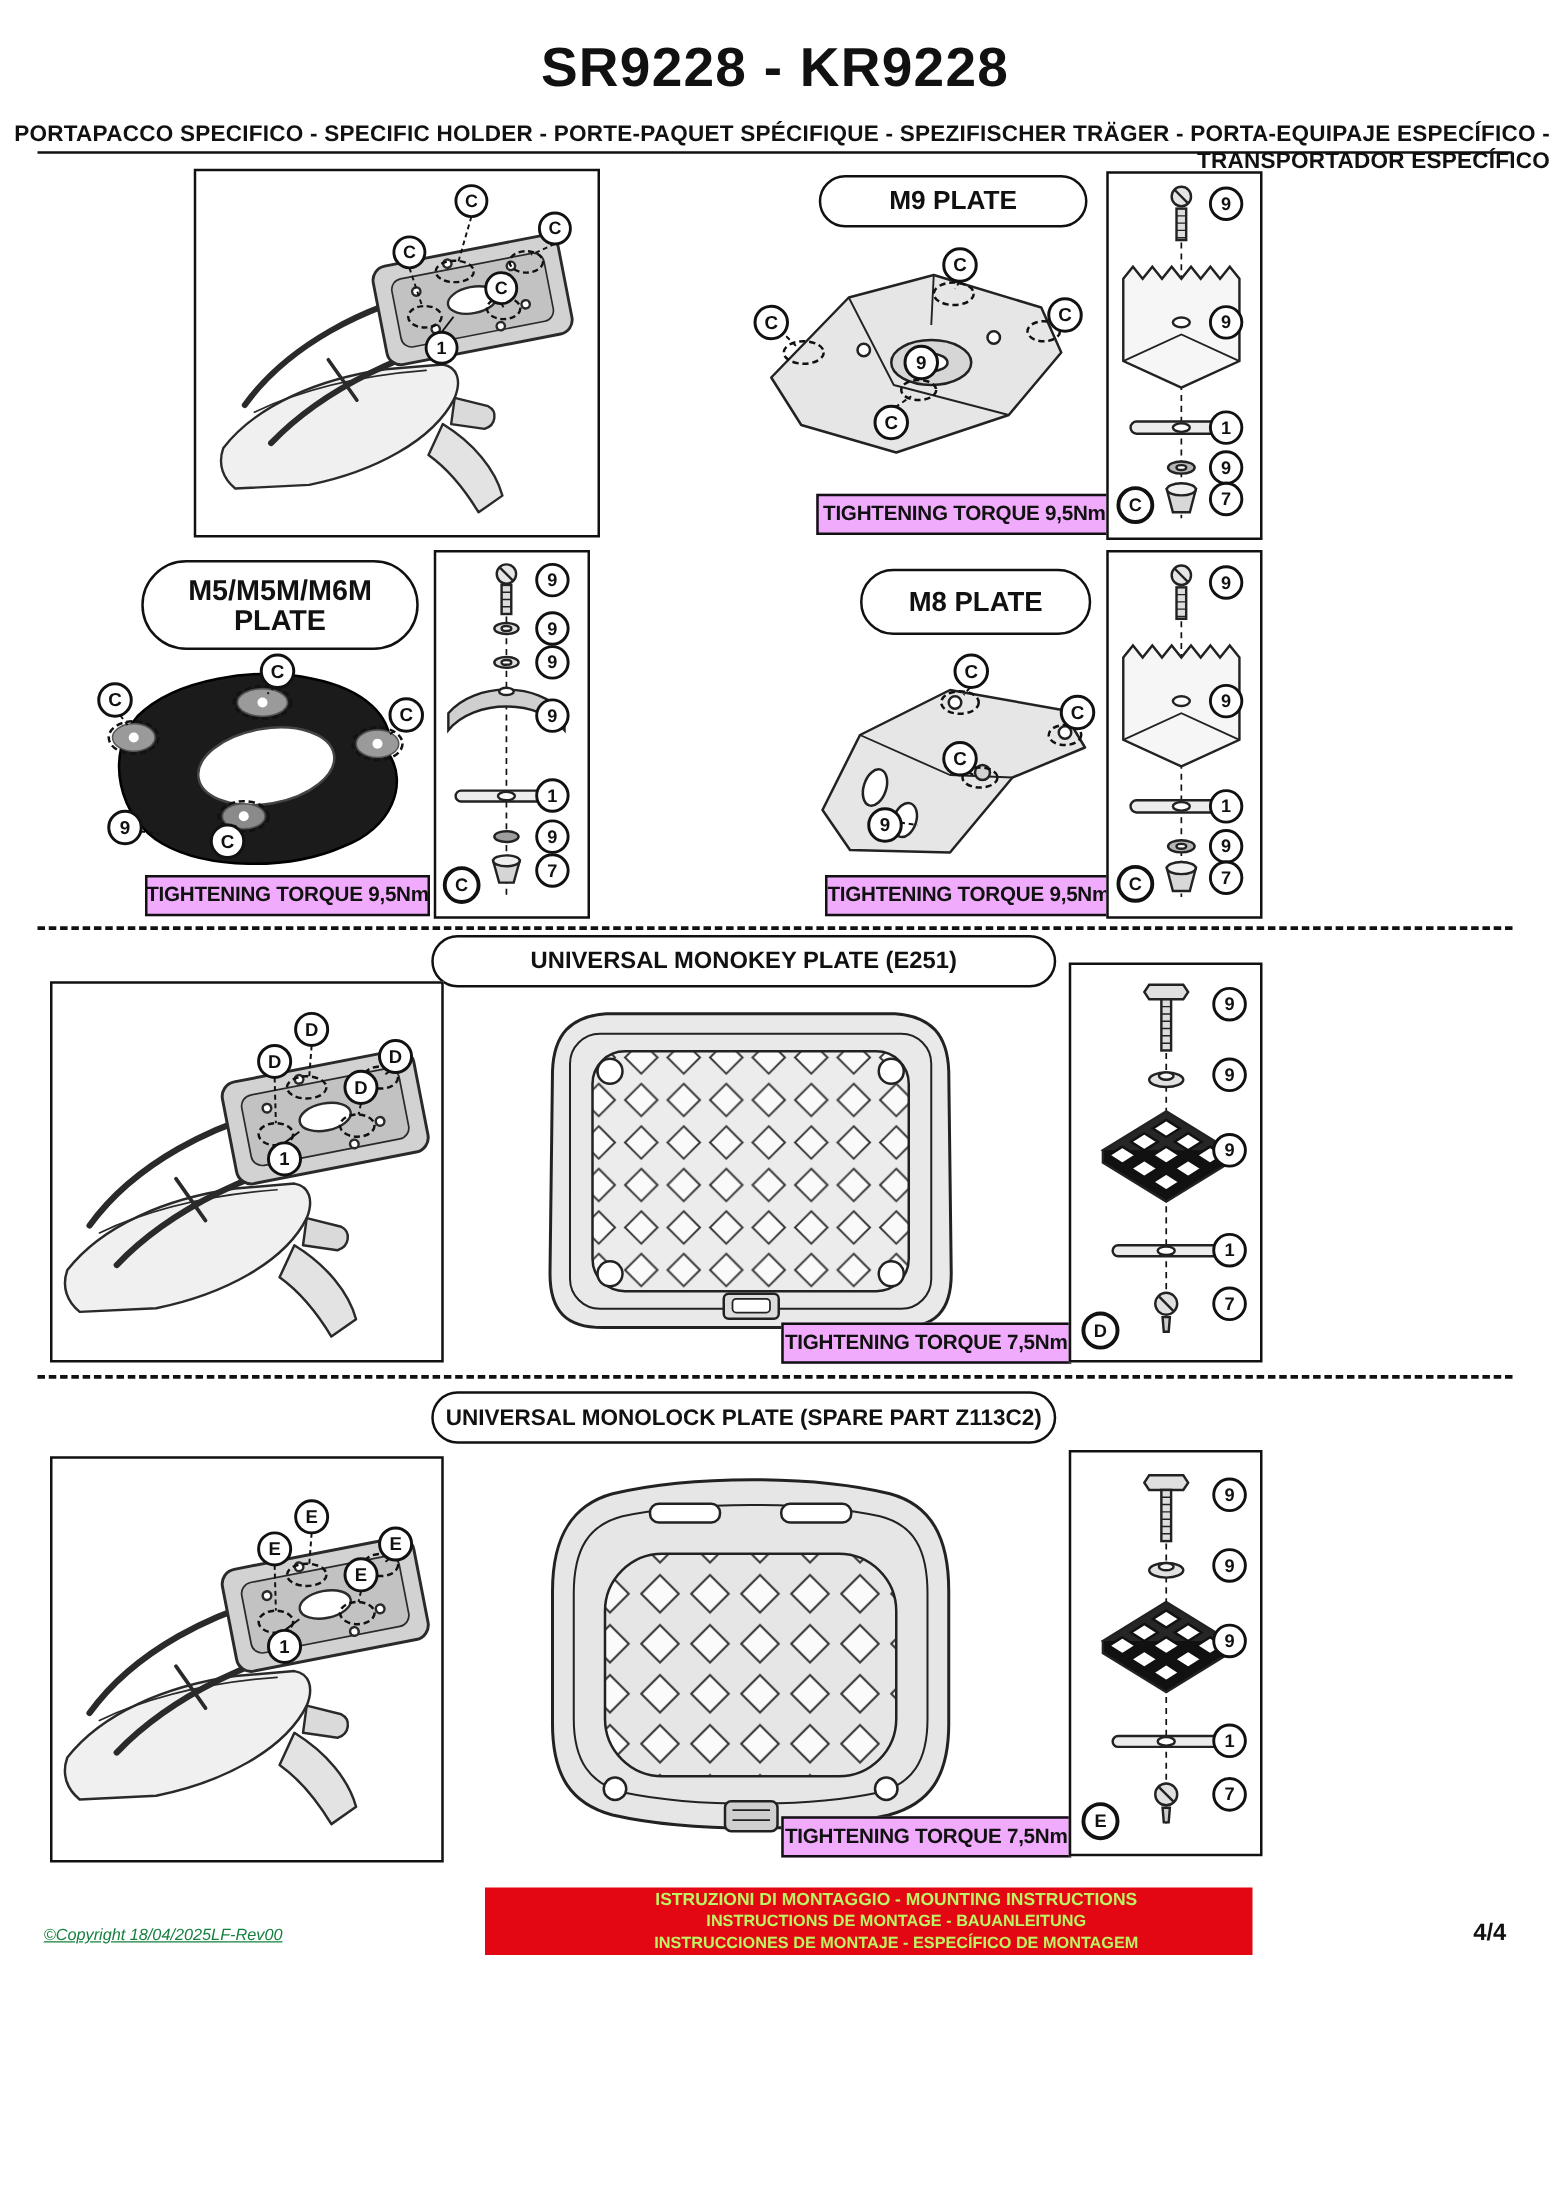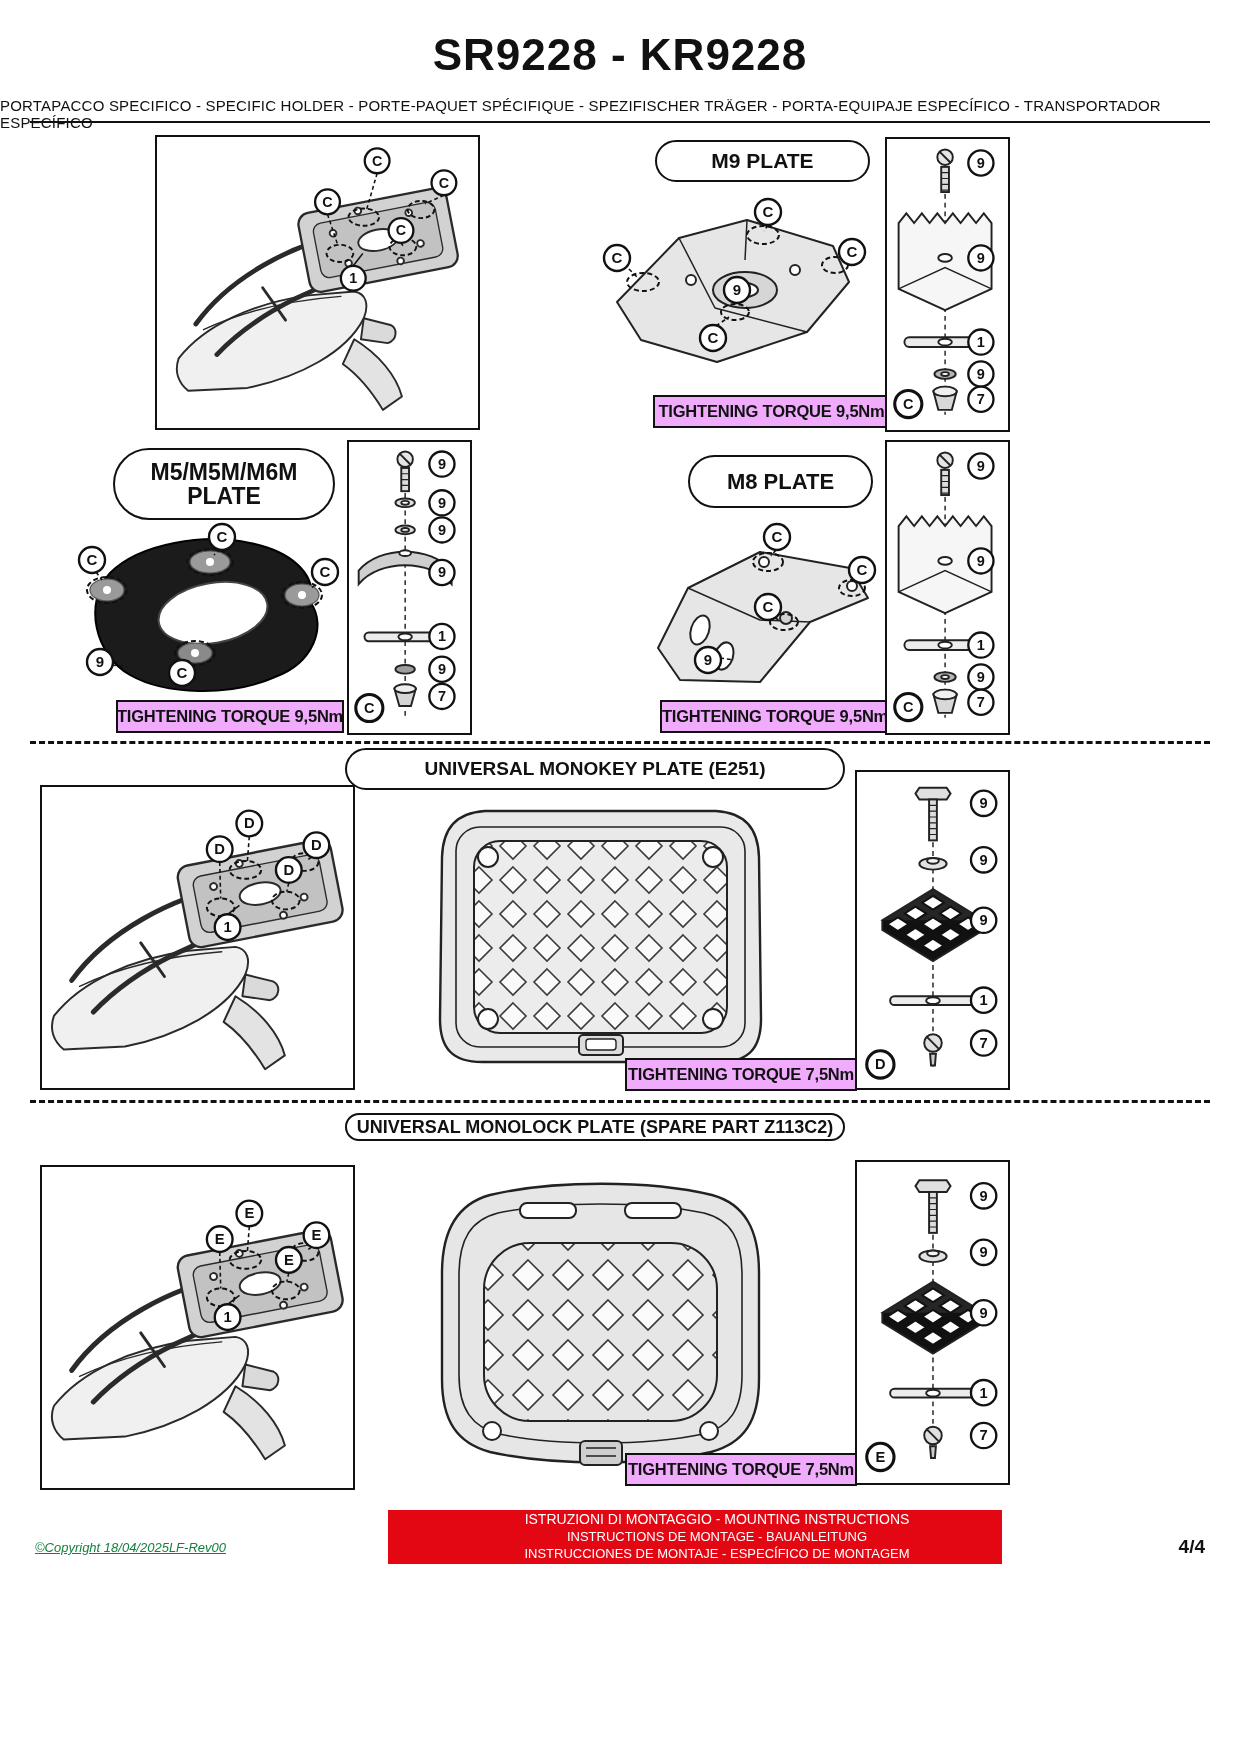--- a/index.html
+++ b/index.html
@@ -10,28 +10,28 @@
   .panel { position:absolute; border:2.5px solid #111; background:#fff; }
   .panel svg { width:100%; height:100%; display:block; }
   .capsule { position:absolute; border:2.5px solid #111; border-radius:999px; background:#fff;
              display:flex; flex-direction:column; align-items:center; justify-content:center;
              text-align:center; font-weight:bold; line-height:1.05; }
   .torque { position:absolute; border:2.5px solid #111; background:#f0abfc; display:flex;
             align-items:center; justify-content:center; font-weight:bold; font-size:16.5px;
             letter-spacing:-0.2px; white-space:nowrap; }
   .page-title { position:absolute; top:30px; left:0; width:100%; text-align:center;
                 font-size:44px; font-weight:800; letter-spacing:1px; }
-  .page-subtitle { position:absolute; top:97px; left:0; width:100%; text-align:left;
-                   font-size:15px; font-weight:normal; letter-spacing:0.2px; }
+  .page-subtitle { position:absolute; top:97px; left:0; width:100%; text-align:right;
+                   font-size:18px; font-weight:bold; letter-spacing:0.2px; }
   .header-rule { position:absolute; top:121px; left:30px; width:1180px; border-top:2.5px solid #111; }
   .divider { position:absolute; left:30px; width:1180px; border-top:3.5px dashed #111; }
   .footer-bar { position:absolute; left:388px; top:1510px; width:614px; height:54px;
-                background:#e30613; color:#ffffff; display:flex; flex-direction:column;
+                background:#e30613; color:#bef264; display:flex; flex-direction:column;
                 align-items:center; justify-content:center; text-align:center;
-                font-weight:normal; line-height:1.28;padding-left:44px; }
+                font-weight:bold; line-height:1.28;padding-left:44px; }
   .footer-line1 { font-size:14px; }
   .footer-line2, .footer-line3 { font-size:13px; }
   .copyright { position:absolute; left:35px; top:1540px; font-style:italic; font-size:13px; color:#15803d;text-decoration:underline; }
   .pagenum { position:absolute; right:35px; top:1536px; font-weight:bold; font-size:19px; }
   svg { display:block; overflow:visible; }
   .cc  { fill:#fff; stroke:#111; stroke-width:2.4; }
   .cc-b{ fill:#fff; stroke:#111; stroke-width:3.2; }
   .co  { font-family:"Liberation Sans", sans-serif; font-weight:bold; font-size:15px;
          text-anchor:middle; fill:#111; stroke:none; }
   .de  { fill:none; stroke:#111; stroke-width:2; stroke-dasharray:5 3; }
@@ -519,21 +519,21 @@
         <g>
             <circle class="cc-b" cx="24" cy="298" r="14"></circle>
             <text class="co" x="24" y="303">D</text>
           </g>
       </g>
     </svg>
   </div>
 
   <div class="divider" style="top:1100px;"></div>
 
-  <div class="capsule" style="left:345px; top:1113px; width:500px; height:28px; font-size:18px;justify-content:center;">
+  <div class="capsule" style="left:345px; top:1113px; width:500px; height:42px; font-size:18px;justify-content:center;">
     <span>UNIVERSAL MONOLOCK PLATE (SPARE PART Z113C2)</span>
   </div>
   <div class="panel" style="left:40px; top:1165px; width:315px; height:325px;">
     <svg viewBox="0 0 315 305" preserveAspectRatio="xMidYMid meet">
       <use href="#rack-art" x="0" y="0" width="315" height="305"></use>
       <g>
         <ellipse class="de" cx="206" cy="84" rx="16" ry="9"></ellipse>
         <ellipse class="de" cx="266" cy="76" rx="14" ry="9"></ellipse>
         <ellipse class="de" cx="181" cy="122" rx="14" ry="9"></ellipse>
         <ellipse class="de" cx="247" cy="115" rx="14" ry="9"></ellipse>

